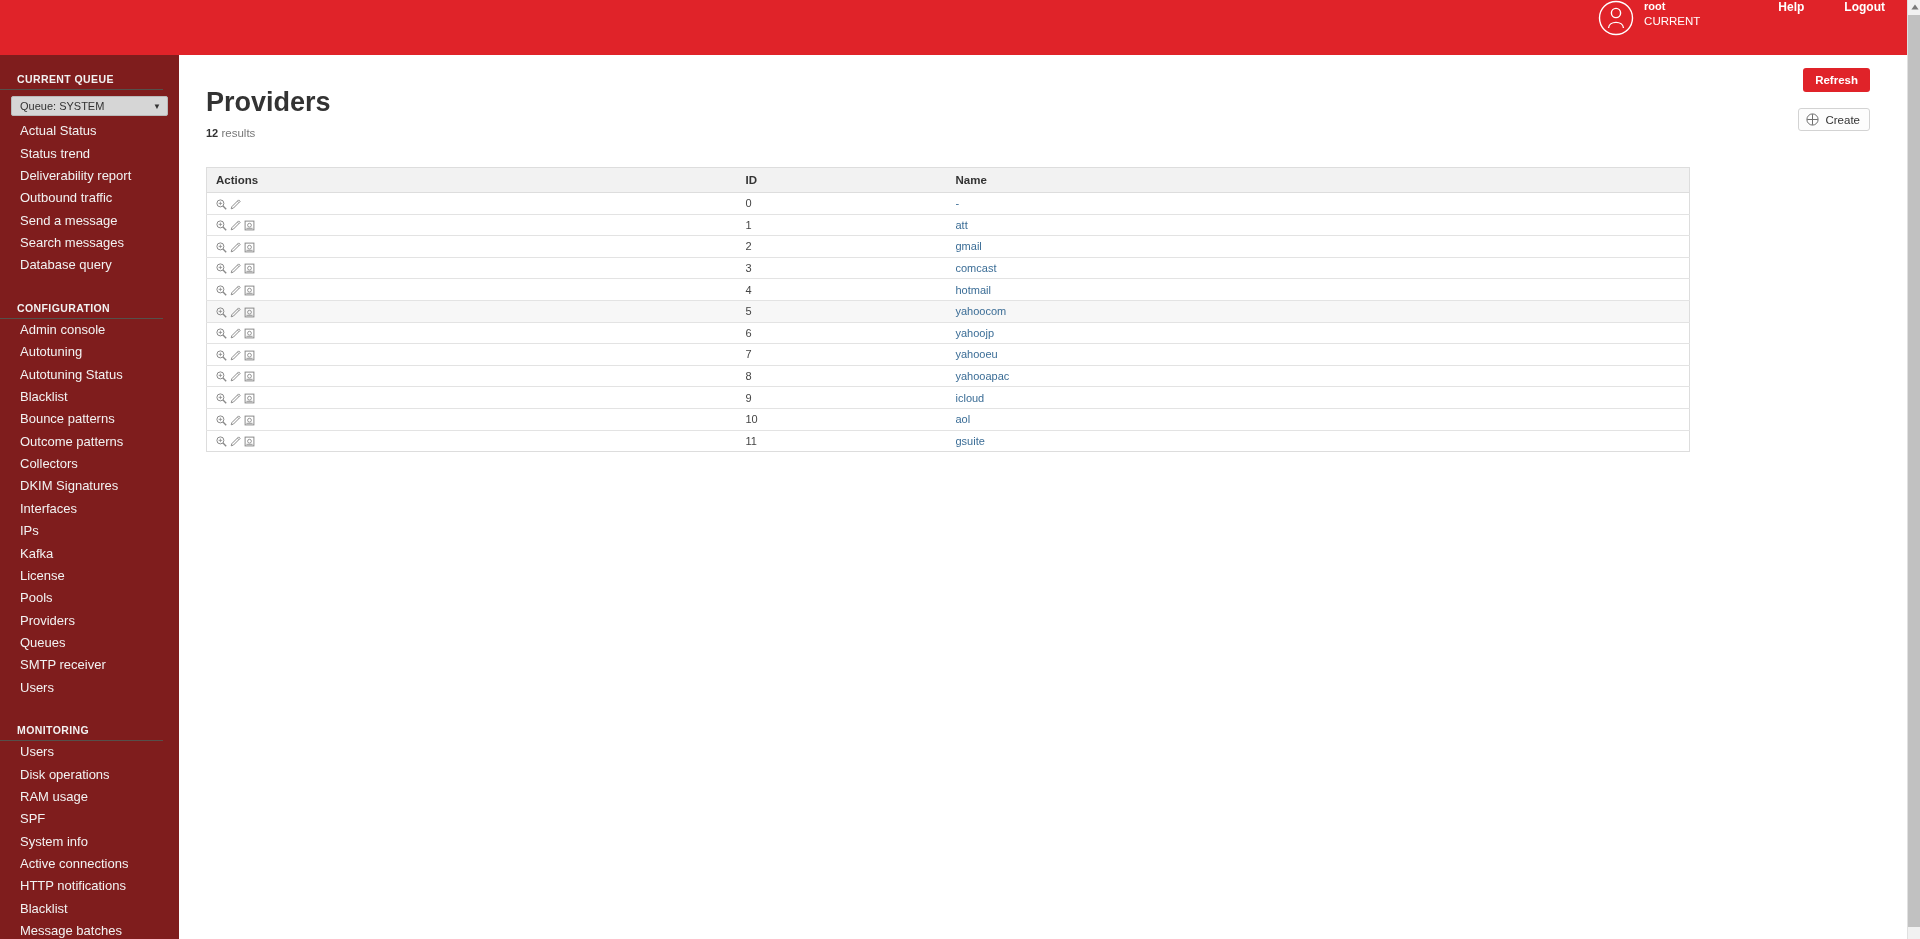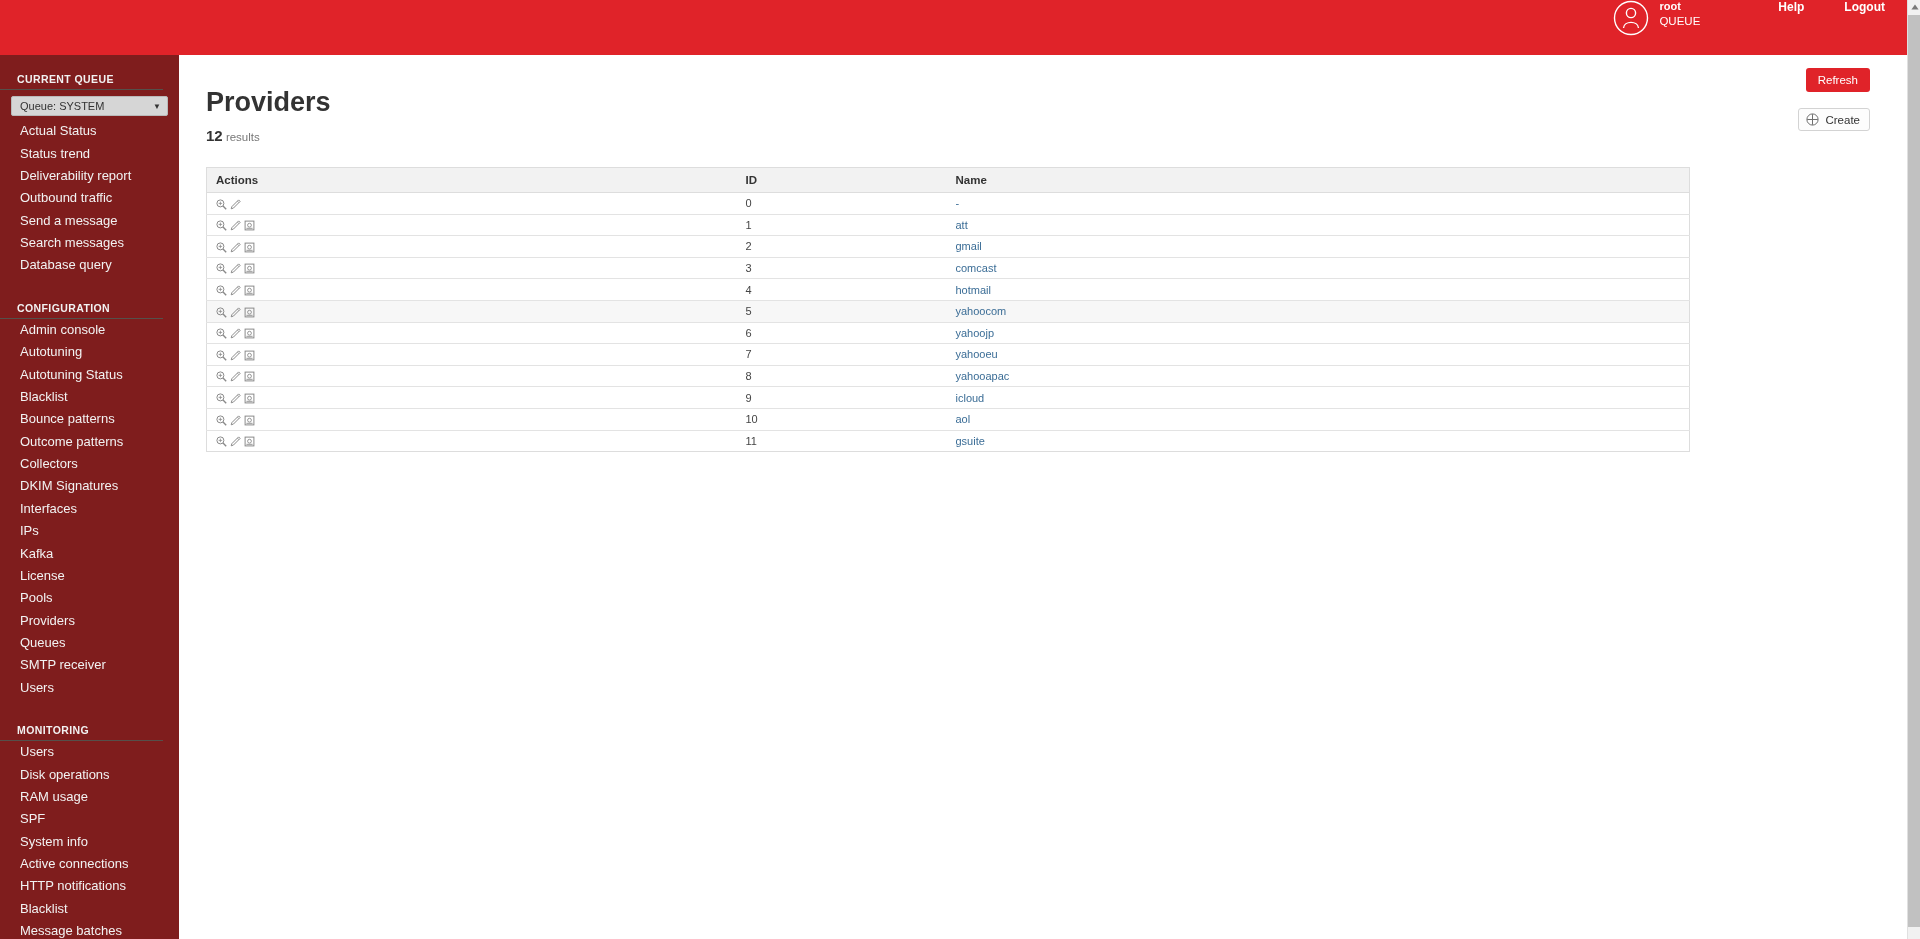--- a/index.html
+++ b/index.html
@@ -113,21 +113,21 @@
     color: #333333;
   }
   #refresh-btn {
     position: absolute;
     right: 37px; top: 13px;
     background: #e02329;
     color: #ffffff;
     border: none;
     border-radius: 3px;
     font-size: 11.5px;
-    font-weight: normal;
+    font-weight: bold;
     padding: 6px 12px;
     cursor: pointer;
     font-family: "Liberation Sans", sans-serif;
   }
   #create-btn {
     position: absolute;
     right: 37px; top: 53px;
     background: #fdfdfd;
     border: 1px solid #d3d3d3;
     border-radius: 3px;
@@ -139,21 +139,21 @@
     font-family: "Liberation Sans", sans-serif;
   }
   #create-btn .cicon { margin-right: 6px; display: flex; }
   #results-line {
     position: absolute;
     left: 27px; top: 72px;
     font-size: 11.5px;
     color: #777777;
   }
   #results-line .rcount {
-    font-weight: bold; color: #333333; font-size: 15px;
+    font-weight: bold; color: #333333; font-size: 11px;
   }
 
   
   #grid {
     position: absolute;
     left: 27px; top: 112px;
     width: 1484px;
     border: 1px solid #dddddd;
     border-collapse: collapse;
     table-layout: fixed;
@@ -217,21 +217,21 @@
   <div id="topbar-right">
     <span id="avatar">
       <svg width="36" height="36" viewBox="0 0 36 36">
         <circle cx="18" cy="18" r="16.5" fill="none" stroke="#ffffff" stroke-width="1.4"></circle>
         <circle cx="18" cy="13" r="4.6" fill="none" stroke="#ffffff" stroke-width="1.4"></circle>
         <path d="M10.5 28 C11 20.5 25 20.5 25.5 28" fill="none" stroke="#ffffff" stroke-width="1.4"></path>
       </svg>
     </span>
     <span id="userblock">
       <span class="uname">root</span>
-      <span class="urole">QUEUE</span>
+      <span class="urole">CURRENT</span>
     </span>
     <a class="toplink" href="#">Help</a>
     <a class="toplink" href="#">Logout</a>
   </div>
 </div>
 
 <nav id="sidebar">
 
   <div class="sb-section first">CURRENT QUEUE</div>
 

